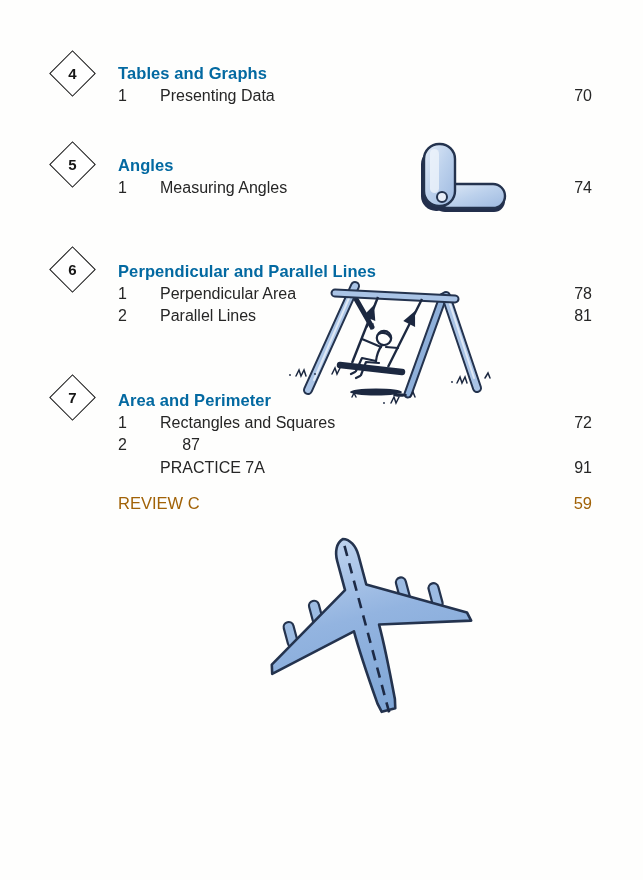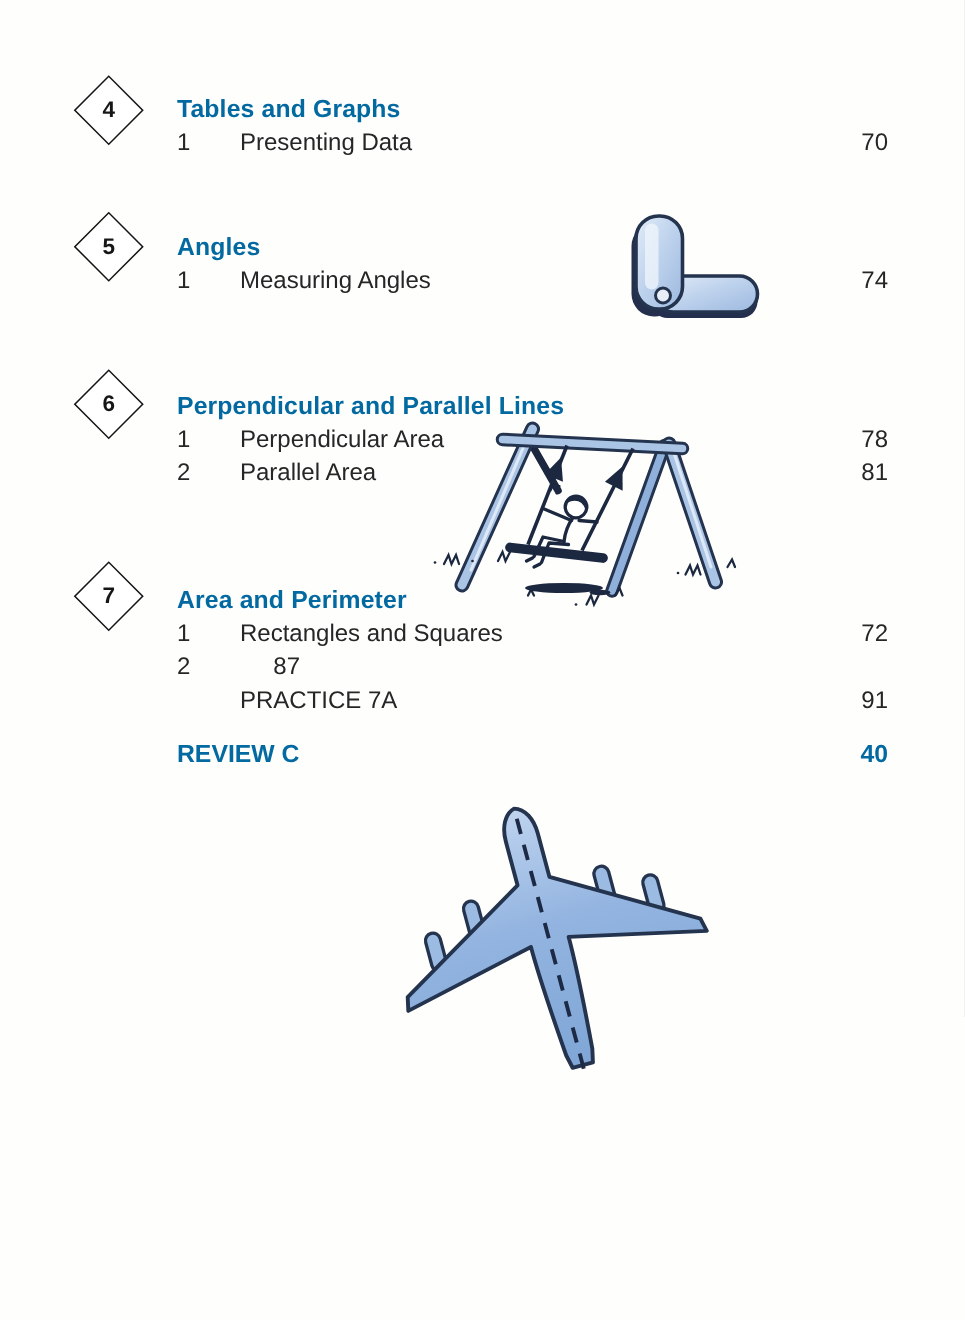--- a/index.html
+++ b/index.html
@@ -43,21 +43,21 @@
     font-weight:bold; color:#0369a1;
     letter-spacing:0.1px;
   }
   .row { display:flex; }
   .row .inum { width:42px; flex:0 0 42px; }
   .row .ititle { flex:1; }
   .row .ipage { text-align:right; flex:0 0 40px; }
   .review {
     position:absolute; left:118px; right:51px; top:492px;
     display:flex;
-    font-size:16.5px; line-height:22.5px; font-weight:bold; color:#0369a1;
+    font-size:16.5px; line-height:22.5px; font-weight:normal; color:#a16207;
   }
   .review .rtitle { flex:1; }
   .review .rpage { text-align:right; flex:0 0 40px; }
   .illus { position:absolute; }
   .illus-angle { left:413px; top:140px; }
   .illus-swing { left:288px; top:275px; }
   .illus-plane { left:236px; top:528px; }
 </style>
 </head>
 <body>
@@ -93,21 +93,21 @@
   </div>
   <div class="sec s6">
     <h2>Perpendicular and Parallel Lines</h2>
     <div class="row">
       <span class="inum">1</span>
       <span class="ititle">Perpendicular Area</span>
       <span class="ipage">78</span>
     </div>
     <div class="row">
       <span class="inum">2</span>
-      <span class="ititle">Parallel Area</span>
+      <span class="ititle">Parallel Lines</span>
       <span class="ipage">81</span>
     </div>
   </div>
 
   <div class="diamond d7">
     <span class="num">7</span>
   </div>
   <div class="sec s7">
     <h2>Area and Perimeter</h2>
     <div class="row">
@@ -121,21 +121,21 @@
     </div>
     <div class="row">
       <span class="inum"></span>
       <span class="ititle">PRACTICE 7A</span>
       <span class="ipage">91</span>
     </div>
   </div>
 
   <div class="review">
     <span class="rtitle">REVIEW C</span>
-    <span class="rpage">40</span>
+    <span class="rpage">59</span>
   </div>
 
   <svg class="illus illus-angle" width="100" height="80" viewBox="0 0 100 80">
     <defs>
       <linearGradient id="agrad" x1="0" y1="0" x2="1" y2="1">
         <stop offset="0" stop-color="#e3ecf8"></stop>
         <stop offset="0.5" stop-color="#bcd1ec"></stop>
         <stop offset="1" stop-color="#9db9e0"></stop>
       </linearGradient>
     </defs>

